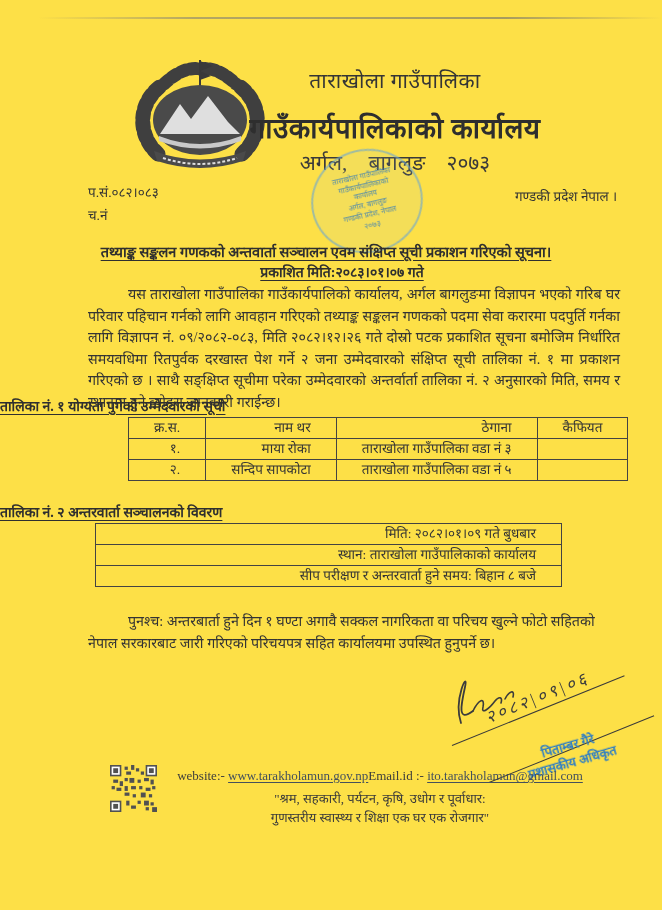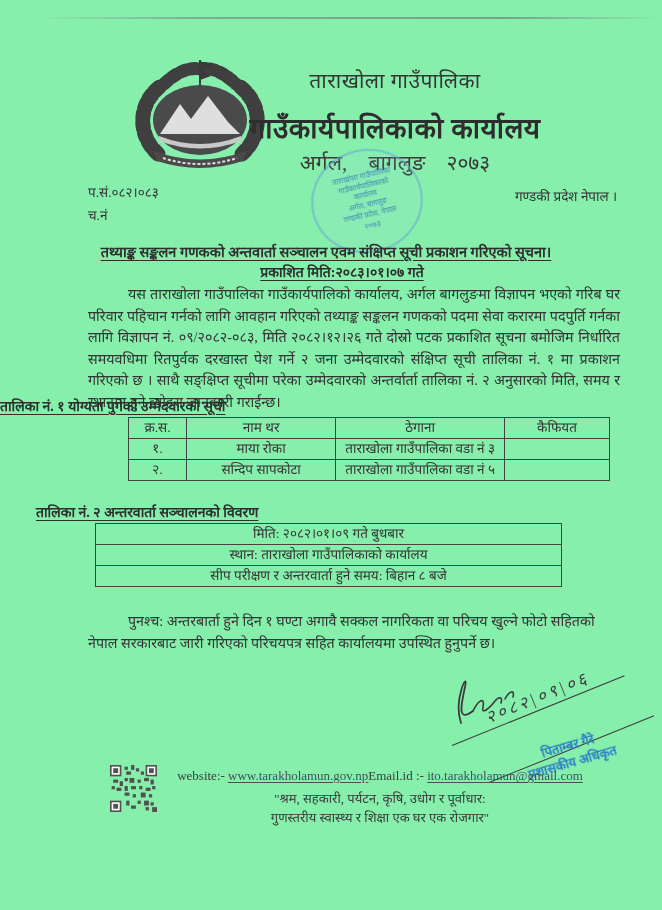--- a/index.html
+++ b/index.html
@@ -1,20 +1,20 @@
 <!DOCTYPE html>
 <html><head>
 <meta charset="utf-8">
 <style>
   html,body{margin:0;padding:0;}
   body{
     width:662px;height:910px;background:#ffffff;position:relative;overflow:hidden;
     font-family:"Liberation Serif","DejaVu Serif",serif;color:#3a3a3a;
   }
-  .page{position:absolute;inset:0;background:#86efac;}
+  .page{position:absolute;inset:0;background:#fde047;}
   .scan-line{position:absolute;top:17px;left:38px;right:0;height:2px;
     background:linear-gradient(90deg,rgba(160,160,160,0),rgba(120,120,120,.55) 25%,rgba(110,110,110,.6) 75%,rgba(160,160,160,0));}
   .emblem{position:absolute;left:130px;top:58px;width:140px;height:118px;}
   .hdr-block{position:absolute;left:230px;top:66px;width:330px;text-align:center;}
   .muni{font-size:21px;color:#353535;letter-spacing:.5px;}
   .office{font-size:28px;font-weight:bold;color:#2e2e2e;margin-top:14px;letter-spacing:.5px;}
   .addr{font-size:21px;color:#3a3a3a;margin-top:2px;word-spacing:16px;}
   .refno{position:absolute;left:88px;top:183px;font-size:13.5px;color:#333;}
   .chno{position:absolute;left:88px;top:206px;font-size:13.5px;color:#333;}
   .province{position:absolute;left:515px;top:187px;font-size:13.5px;color:#333;}
@@ -25,23 +25,23 @@
   .seal .yr{font-size:8px;margin-top:1px;}
   .notice-title{position:absolute;left:0;right:10px;top:241px;text-align:center;font-size:14.5px;font-weight:bold;
     color:#2f2f2f;text-decoration:underline;text-underline-offset:3px;}
   .published{position:absolute;left:0;right:10px;top:262px;text-align:center;font-size:14px;font-weight:bold;
     color:#2f2f2f;text-decoration:underline;text-underline-offset:3px;padding-left:32px;}
   .body-par{position:absolute;left:88px;width:532px;top:284px;font-size:14.3px;line-height:21.5px;
     text-align:justify;text-indent:40px;color:#343434;}
   .t1-head,.t2-head{position:absolute;left:0;right:40px;text-align:left;font-size:14px;font-weight:bold;
     color:#2f2f2f;text-decoration:underline;text-underline-offset:3px;}
   .t1-head{top:396px;}
-  .t2-head{top:502px;right:60px;margin-left:36px;}
+  .t2-head{top:502px;right:60px;}
   table{border-collapse:collapse;position:absolute;font-size:13.5px;color:#343434;}
-  td,th{border:1.4px solid #434343;padding:1px 9px;text-align:center;font-weight:normal;line-height:18px;white-space:nowrap;}
+  td,th{border:1.4px solid #434343;padding:1px 25px;text-align:right;font-weight:normal;line-height:18px;white-space:nowrap;}
   .table1{left:128px;top:417px;width:482px;}
   .table1 .c0{width:44px;}.table1 .c1{width:150px;font-family:Liberation Serif, serif;}.table1 .c2{width:142px;}.table1 .c3{width:104px;}
   .table2{left:95px;top:523px;width:467px;}
   .postscript{position:absolute;left:88px;width:532px;top:610px;font-size:14.3px;line-height:22px;
     text-indent:40px;color:#343434;}
   .sig-scribble{position:absolute;left:443px;top:665px;width:85px;height:62px;}
   .sig-line1{position:absolute;left:452px;top:745px;width:186px;height:0;border-top:1.6px solid #3a3a3a;
     transform:rotate(-22deg);transform-origin:left center;}
   .sig-date{position:absolute;left:486px;top:706px;font-size:17px;letter-spacing:3px;color:#3e3e3e;
     transform:rotate(-22deg);transform-origin:left center;font-style:italic;}

